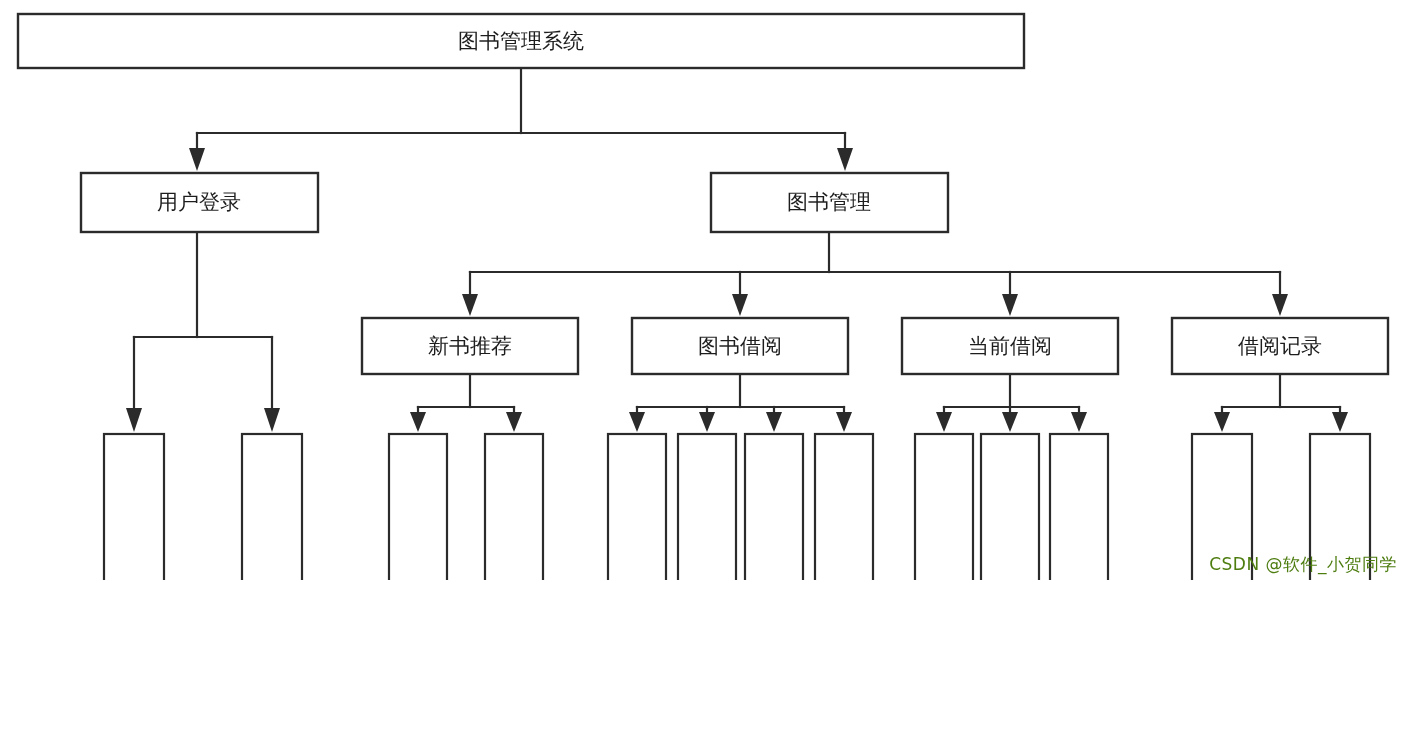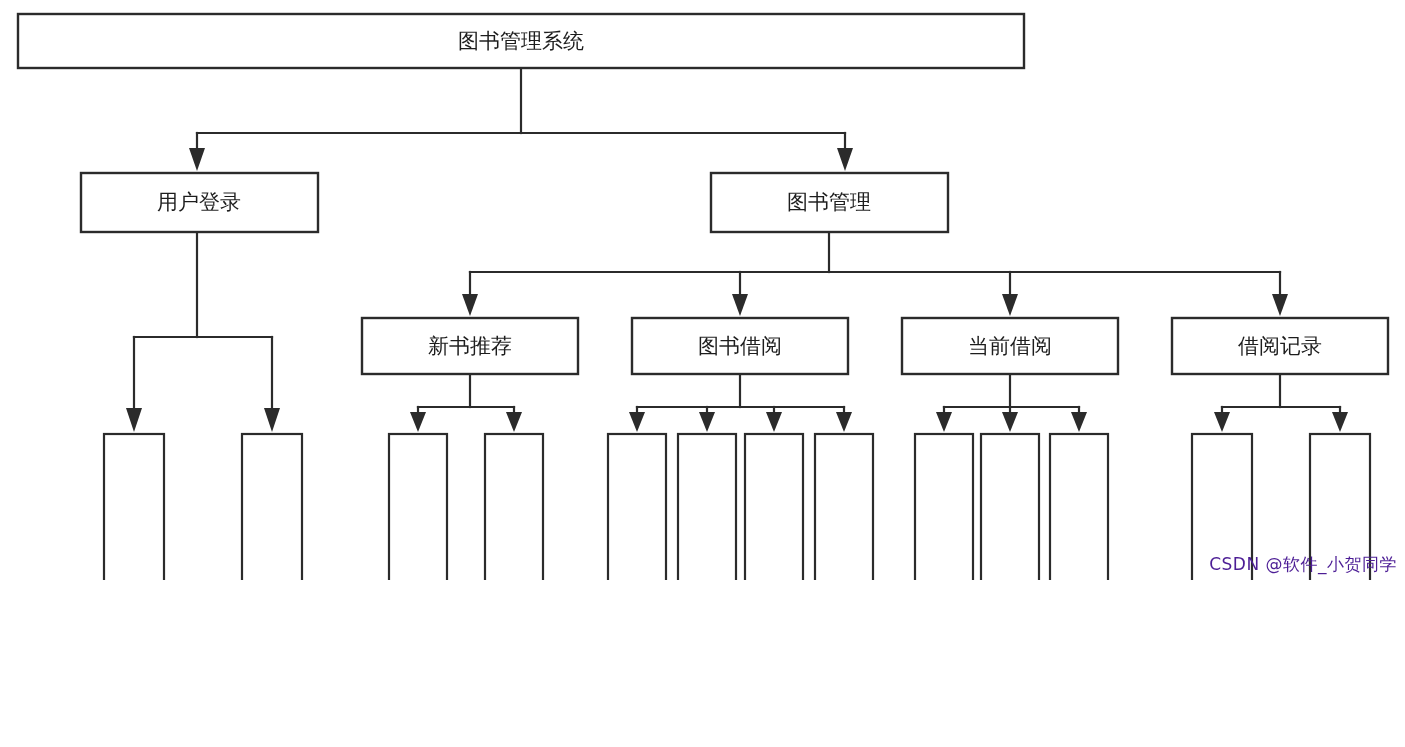--- a/index.html
+++ b/index.html
@@ -69,21 +69,21 @@
     letter-spacing: 2px;
     color: #1d1d1d;
     white-space: nowrap;
   }
   .watermark {
     position: absolute;
     right: 8px;
     bottom: 4px;
     font-family: "DejaVu Sans", "Liberation Sans", sans-serif;
     font-size: 17px;
-    color: #4c1d95;
+    color: #4d7c0f;
     letter-spacing: 0.5px;
     pointer-events: none;
     user-select: none;
   }
 </style>
 </head>
 <body>
 
 <div id="diagram-root">
 

